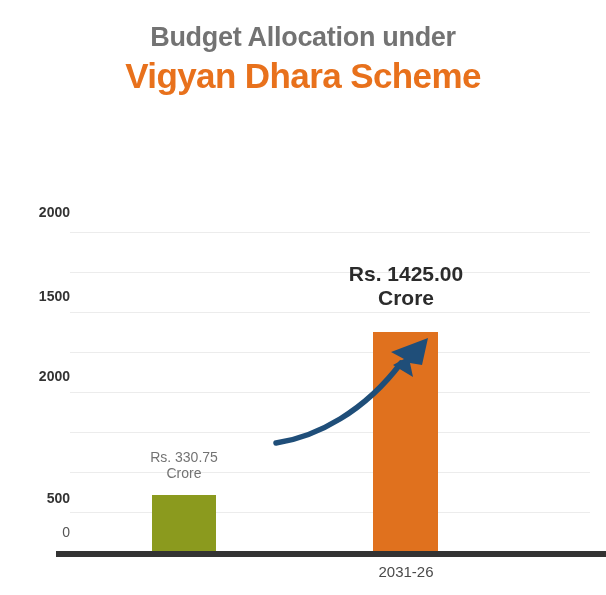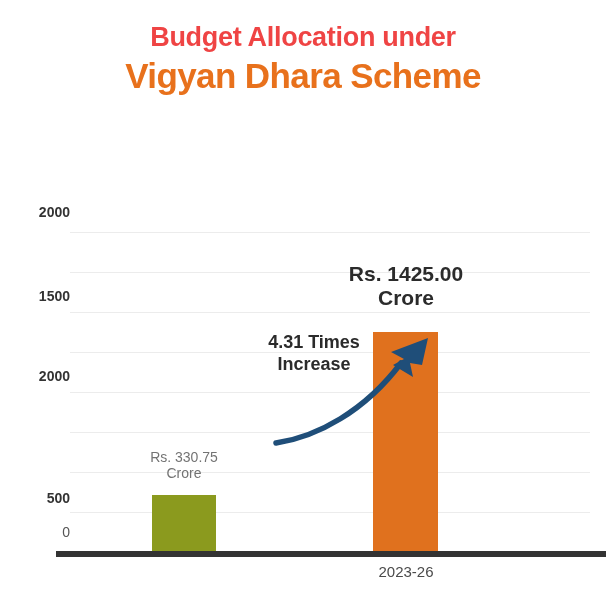--- a/index.html
+++ b/index.html
@@ -22,21 +22,21 @@
     left: 0;
     top: 0;
     width: 606px;
     text-align: center;
   }
   #title-main {
     margin-top: 22px;
     font-size: 27px;
     font-weight: bold;
     letter-spacing: -0.3px;
-    color: #ef4444;
+    color: #737373;
     line-height: 1.12;
   }
   #title-scheme {
     margin-top: 5px;
     font-size: 35px;
     font-weight: bold;
     letter-spacing: -0.6px;
     color: #E8711C;
     line-height: 1.08;
   }
@@ -163,25 +163,23 @@
   <div class="ytick zero" style="top:524px; right:536px;">0</div>
 
   <div class="bar" id="bar-2024" style="left:152px; top:495px; width:64px; height:56px;"></div>
   <div class="bar" id="bar-2025" style="left:373px; top:332px; width:65px; height:219px;"></div>
 
   <div class="bar-value" id="value-2024" style="left:124px; top:450px; width:120px;">Rs. 330.75
 Crore</div>
   <div class="bar-value" id="value-2025" style="left:330px; top:262px; width:152px;">Rs. 1425.00
 Crore</div>
 
-  <div id="annotation-text">4.31 Times
-Increase</div>
 
   <svg id="arrow-svg" width="175" height="125" viewBox="0 0 175 125">
     <path d="M 11 118 C 52 112, 100 86, 136 38" stroke="#1F4E79" stroke-width="5.5" fill="none" stroke-linecap="round"></path>
     <path d="M 163 13 L 126 27 L 139 34 L 128 40 L 148 52 L 145 38 L 157 40 Z" fill="#1F4E79"></path>
   </svg>
 
   <div id="axis-baseline"></div>
 
-  <div class="xtick" style="left:345px; width:122px;">2023-26</div>
+  <div class="xtick" style="left:345px; width:122px;">2031-26</div>
 
 </div>
 
 </body></html>

